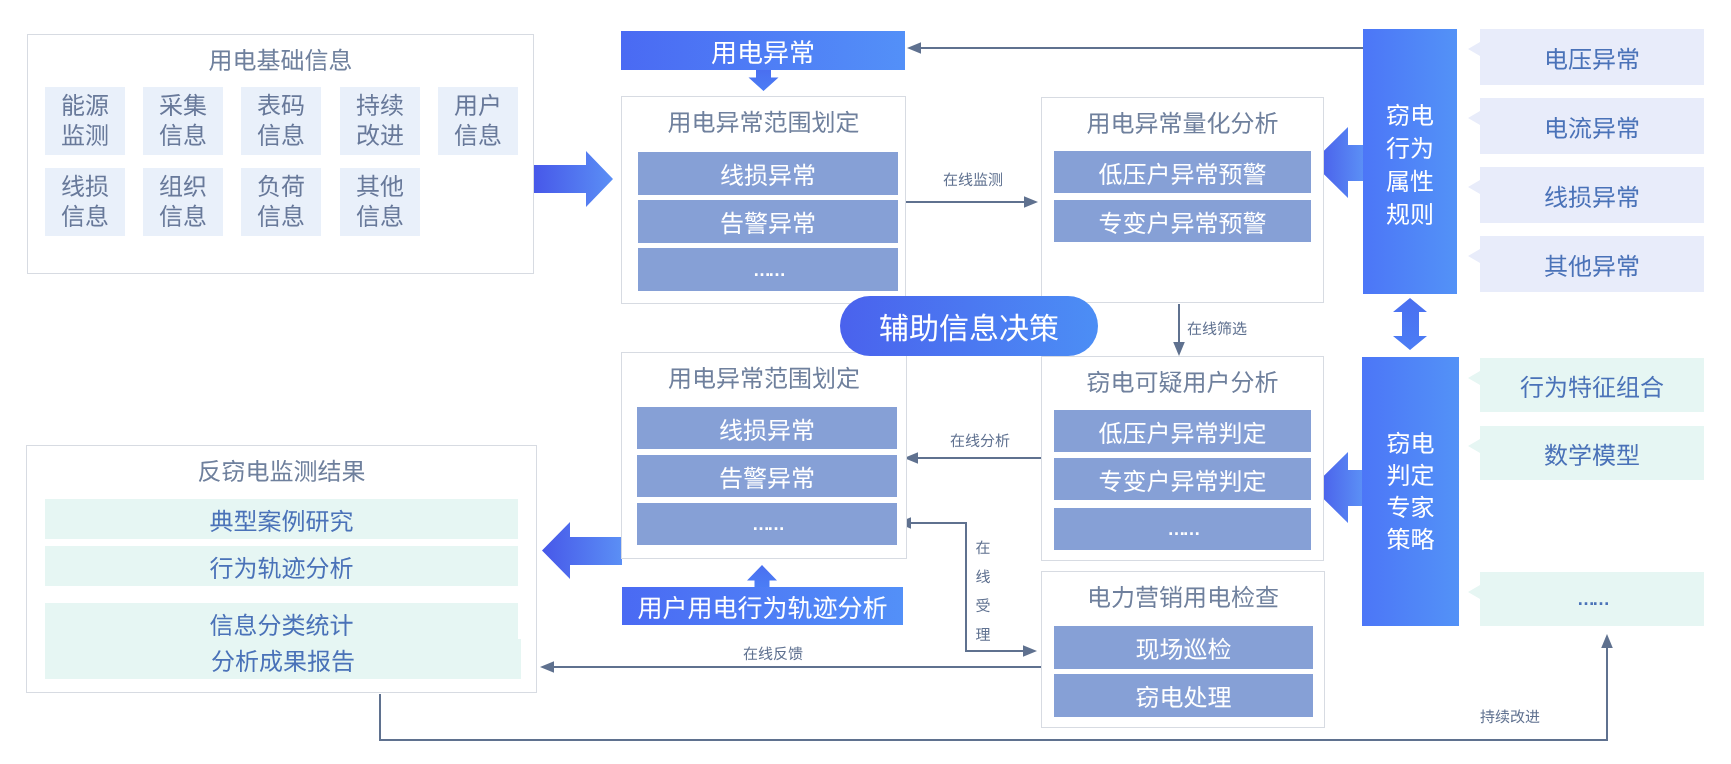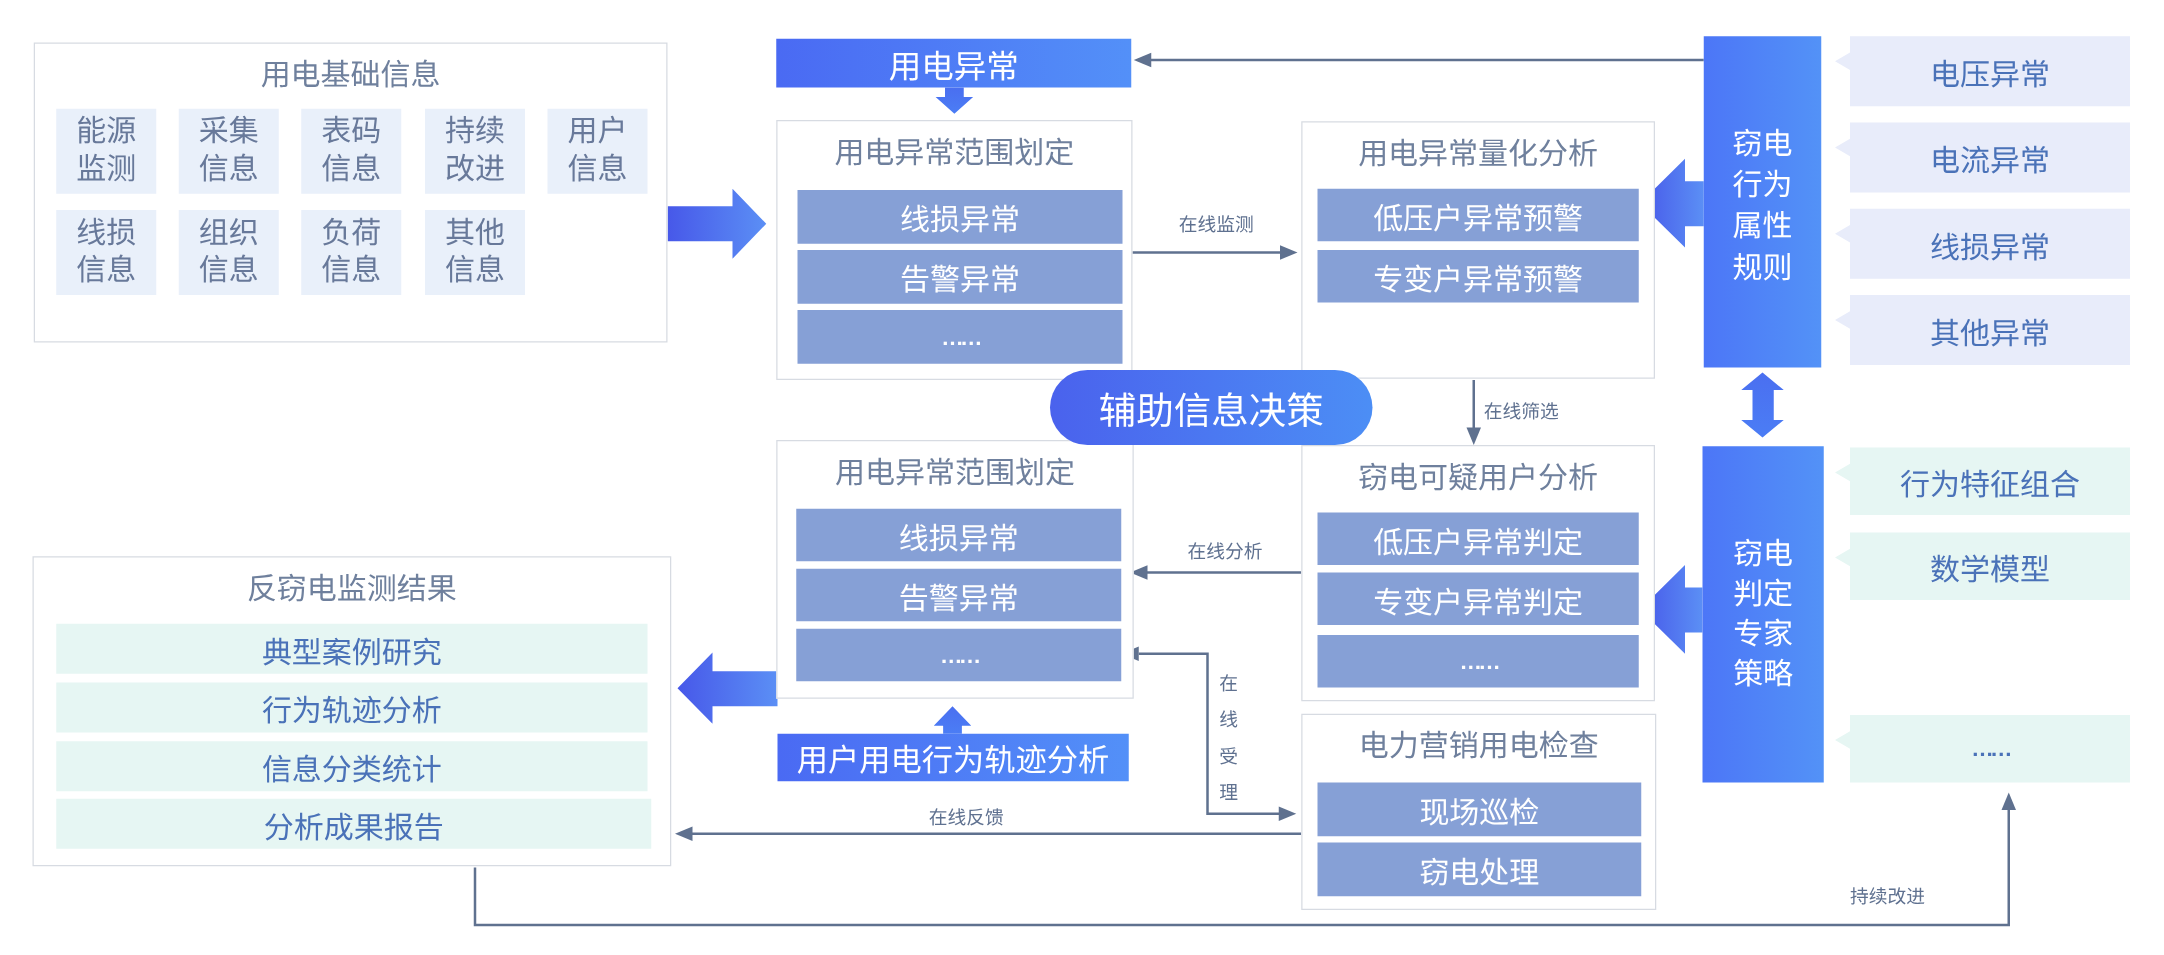--- a/index.html
+++ b/index.html
@@ -274,21 +274,21 @@
   </div>
 
   <div class="whitebox" style="left:26px;top:445px;width:511px;height:248px;">
     <div class="box-title">反窃电监测结果</div>
     <div class="mint-row" style="left:18px;top:53px;width:473px;height:40px;">
         <span>典型案例研究</span>
       </div>
     <div class="mint-row" style="left:18px;top:100px;width:473px;height:40px;">
         <span>行为轨迹分析</span>
       </div>
-    <div class="mint-row" style="left:18px;top:147px;width:473px;height:40px;text-align:right;">
+    <div class="mint-row" style="left:18px;top:157px;width:473px;height:40px;text-align:right;">
         <span>信息分类统计</span>
       </div>
     <div class="mint-row" style="left:18px;top:193px;width:476px;height:40px;">
         <span>分析成果报告</span>
       </div>
   </div>
 
   <div class="flow-label" style="left:903px;top:168px;width:140px;">在线监测</div>
   <div class="flow-label" style="left:1187px;top:317px;">在线筛选</div>
   <div class="flow-label" style="left:910px;top:429px;width:140px;">在线分析</div>

